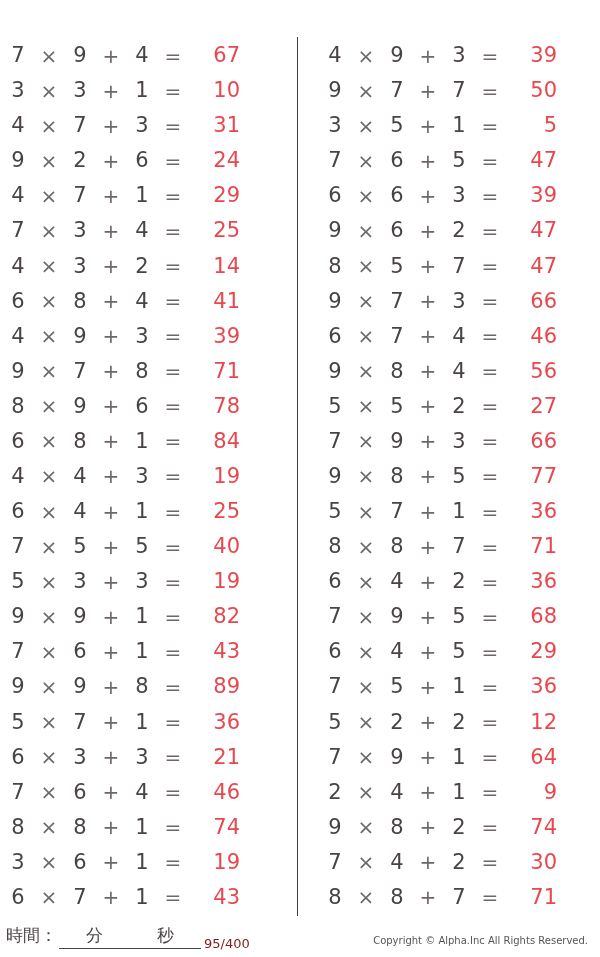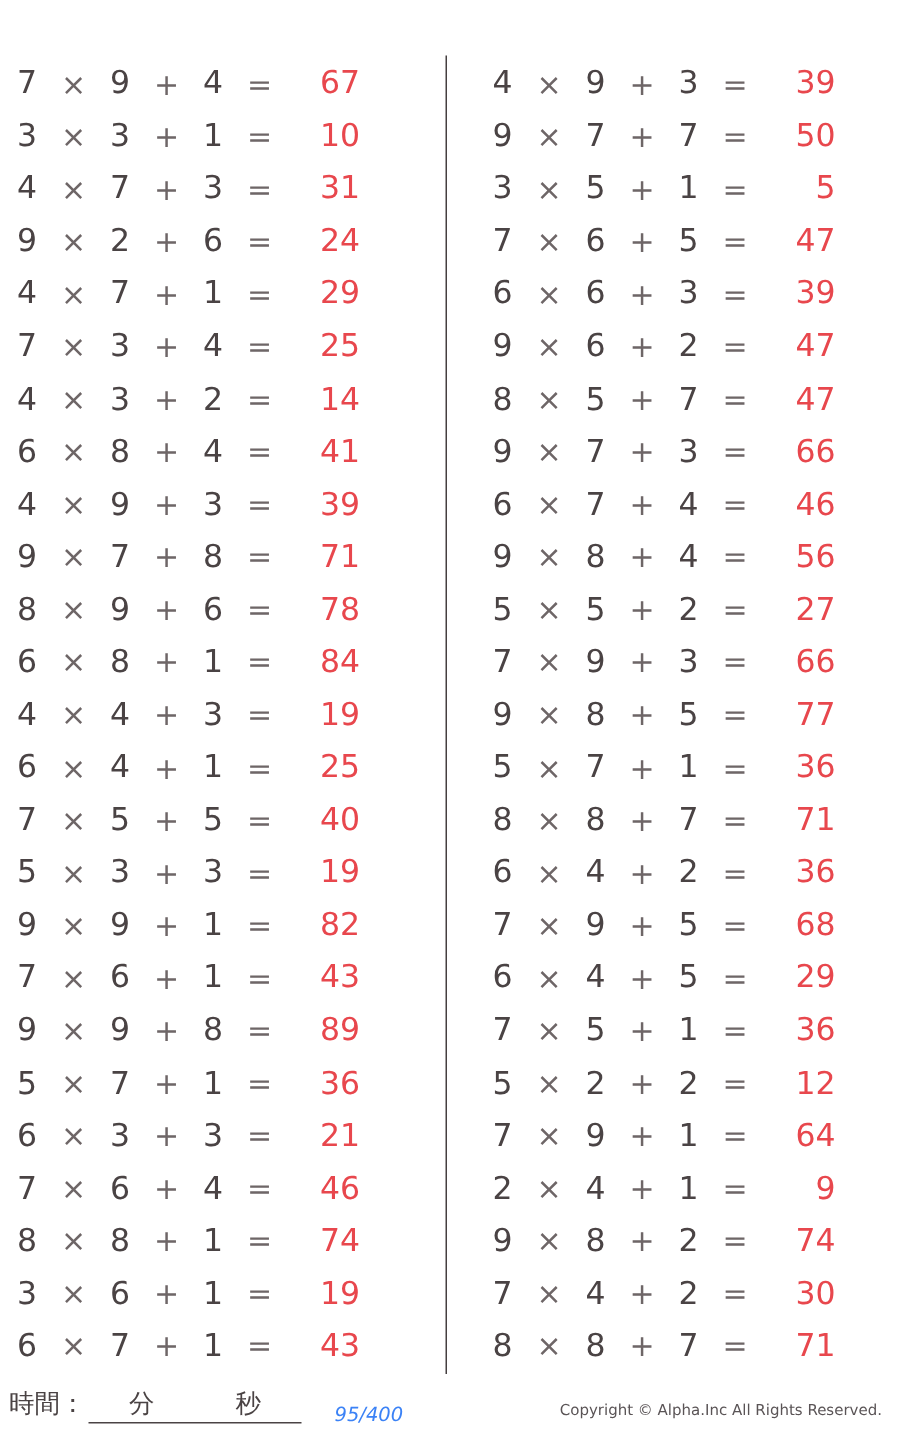--- a/index.html
+++ b/index.html
@@ -78,25 +78,24 @@
   .time-blank {
     width: 142px;
     margin-left: 2px;
     border-bottom: 1px solid var(--text-dark, #4a4344);
     display: flex;
     justify-content: space-around;
     padding-bottom: 1px;
   }
   .page-indicator {
     position: absolute;
-    left: 223px;
+    left: 204px;
     bottom: 6px;
     font-size: 13px;
-    color: #3b82f6;
-    font-style: italic;
+    color: #7f1d1d;
   }
   .copyright {
     position: absolute;
     right: 12px;
     bottom: 9px;
     text-align: right;
     font-size: 10px;
     line-height: 14px;
     color: #5a5456;
     margin-top: 13px;

